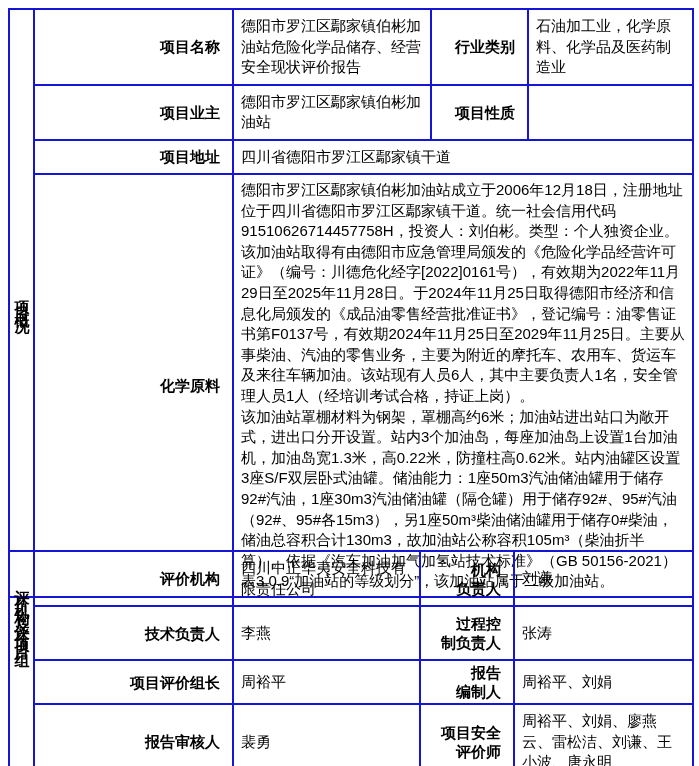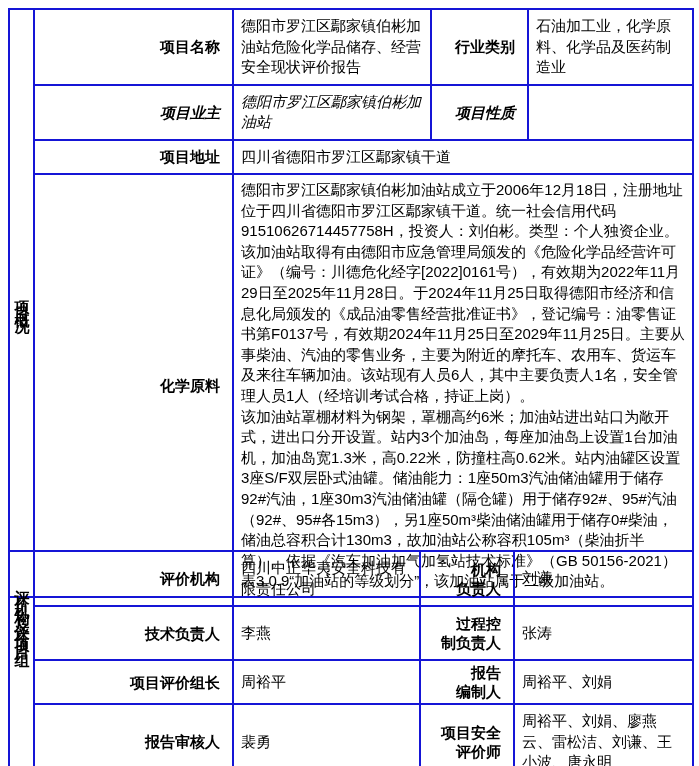--- a/index.html
+++ b/index.html
@@ -83,21 +83,21 @@
     <tbody>
         <tr style="height:60px;">
       <td class="vcell" rowspan="4">
         <span class="vtext">项目概况</span>
       </td>
       <td class="lbl">项目名称</td>
       <td class="val">德阳市罗江区鄢家镇伯彬加油站危险化学品储存、经营安全现状评价报告</td>
       <td class="lbl">行业类别</td>
       <td class="val">石油加工业，化学原料、化学品及医药制造业</td>
     </tr>
-    <tr style="height:49px;font-style:italic;">
+    <tr style="height:49px;">
       <td class="lbl">项目业主</td>
       <td class="val">德阳市罗江区鄢家镇伯彬加油站</td>
       <td class="lbl">项目性质</td>
       <td class="val"></td>
     </tr>
     <tr style="height:25px;">
       <td class="lbl">项目地址</td>
       <td class="val" colspan="3">四川省德阳市罗江区鄢家镇干道</td>
     </tr>
     <tr style="height:393px;">

